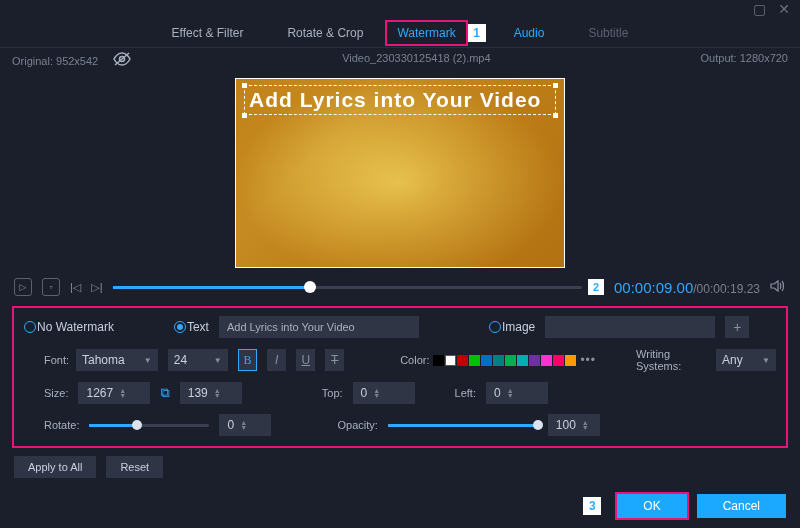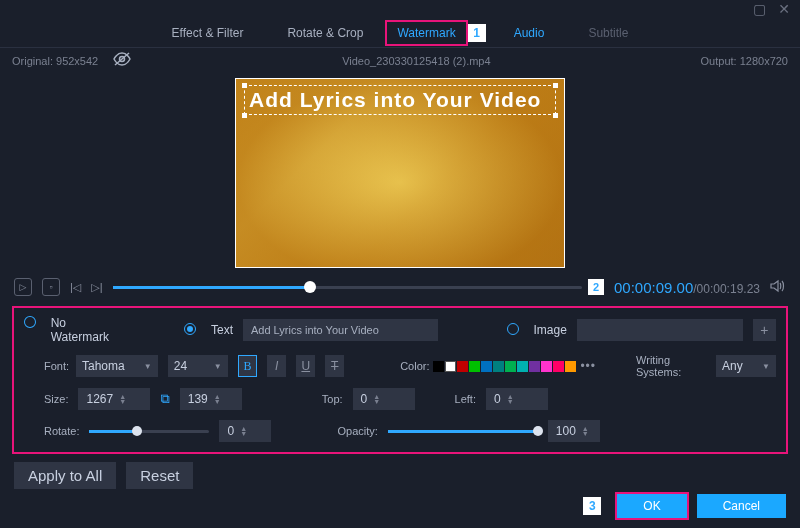--- a/index.html
+++ b/index.html
@@ -7,21 +7,21 @@
 
 .titlebar { height: 18px; display: flex; justify-content: flex-end; align-items: center; padding-right: 10px; gap: 12px; }
 .titlebar span { color: #6a7080; font-size: 14px; cursor: pointer; }
 
 .tabs { display: flex; justify-content: center; align-items: center; height: 30px; gap: 0; background: #1a1f2b; border-bottom: 1px solid #2a3040; }
 .tab { padding: 6px 22px; color: #a8b0c0; cursor: pointer; font-size: 12px; position: relative; }
 .tab.active { color: #2fa8ff; }
 .tab.active-box { border: 2px solid #e8147a; padding: 4px 10px; }
 .step-badge { display: inline-flex; background: #fff; color: #2fa8ff; width: 18px; height: 18px; align-items: center; justify-content: center; font-weight: bold; font-size: 12px; }
 
-.info-bar { display: flex; justify-content: space-between; align-items: center; padding: 4px 12px; font-size: 11px; color: #7a8090; }
+.info-bar { display: flex; justify-content: space-between; align-items: flex-start; padding: 4px 12px; font-size: 11px; color: #7a8090; }
 .info-left { display: flex; align-items: center; gap: 14px; }
 .eye-icon { color: #a8b0c0; font-size: 16px; }
 
 .preview-wrap { display: flex; justify-content: center; padding: 4px 0 6px; }
 .preview { width: 330px; height: 190px; background: linear-gradient(135deg, #d4a020 0%, #e0b838 30%, #c89018 60%, #b07810 100%); position: relative; border: 1px solid #fff; }
 .preview::before { content: ""; position: absolute; inset: 0; background: radial-gradient(ellipse at 50% 55%, rgba(255,230,120,0.5), rgba(180,110,20,0.6) 70%); }
 .wm-text { position: absolute; top: 6px; left: 8px; right: 8px; color: #fff; font-family: Tahoma, sans-serif; font-size: 21px; font-weight: bold; border: 1px dashed #fff; padding: 2px 4px; text-align: left; letter-spacing: 1px; }
 .handle { position: absolute; width: 5px; height: 5px; background: #fff; }
 
 .controls { display: flex; align-items: center; padding: 4px 14px; gap: 10px; }
@@ -32,42 +32,42 @@
 .timeline-thumb { position: absolute; left: 42%; top: -5px; width: 12px; height: 12px; background: #fff; border-radius: 50%; transform: translateX(-50%); }
 .time-text { color: #2fa8ff; font-size: 15px; }
 .time-total { color: #7a8090; }
 .vol-icon { color: #8a90a0; font-size: 14px; }
 .step2 { background: #fff; color: #2fa8ff; width: 16px; height: 16px; display: flex; align-items: center; justify-content: center; font-weight: bold; font-size: 11px; margin-left: -4px; }
 
 .panel { margin: 6px 12px 4px; border: 2px solid #e8147a; padding: 8px 10px 10px; }
 .row { display: flex; align-items: center; gap: 10px; margin-bottom: 10px; }
 .row:last-child { margin-bottom: 0; }
 
-.radio { display: flex; align-items: flex-start; gap: 15px; color: #c8d0e0; font-size: 12px; }
+.radio { display: flex; align-items: center; gap: 1px; color: #c8d0e0; font-size: 12px; }
 .radio-c { width: 12px; height: 12px; border: 1px solid #2fa8ff; border-radius: 50%; display: inline-flex; align-items: center; justify-content: center; }
 .radio-c.on::after { content: ""; width: 6px; height: 6px; background: #2fa8ff; border-radius: 50%; }
 
 .text-input { background: #2f3544; border: none; color: #a8b0c0; padding: 4px 8px; font-size: 11px; height: 22px; }
 .select { background: #2f3544; color: #c8d0e0; padding: 3px 6px; height: 22px; display: flex; align-items: center; justify-content: space-between; gap: 8px; min-width: 60px; }
 .caret { font-size: 8px; color: #8a90a0; }
 .num { background: #2f3544; color: #c8d0e0; height: 22px; display: flex; align-items: center; padding: 0 4px 0 8px; gap: 6px; }
 .spin { display: flex; flex-direction: column; line-height: 5px; font-size: 7px; color: #7a8090; cursor: pointer; }
 .style-btn { width: 24px; height: 22px; background: #2f3544; display: flex; align-items: center; justify-content: center; color: #8a90a0; font-size: 12px; cursor: pointer; font-family: Georgia, serif; }
 .style-btn.on { border: 1px solid #2fa8ff; color: #2fa8ff; }
 .swatches { display: flex; gap: 1px; align-items: center; }
 .sw { width: 11px; height: 11px; cursor: pointer; }
 .label { color: #a8b0c0; font-size: 11px; min-width: 42px; padding-left: 20px; }
 .link-icon { color: #2fa8ff; font-size: 13px; }
 .slider { height: 3px; background: #3a4050; position: relative; border-radius: 2px; }
 .slider-fill { position: absolute; height: 100%; background: #2fa8ff; }
 .slider-thumb { position: absolute; top: -4px; width: 10px; height: 10px; background: #dde3ee; border-radius: 50%; transform: translateX(-50%); }
 .plus-btn { width: 24px; height: 22px; background: #2f3544; display: flex; align-items: center; justify-content: center; color: #8a90a0; cursor: pointer; font-size: 14px; }
 
 .bottom-btns { display: flex; gap: 10px; padding: 4px 14px; }
-.btn { background: #2f3544; color: #c8d0e0; border: none; padding: 5px 14px; font-size: 15px; cursor: pointer; }
+.btn { background: #2f3544; color: #c8d0e0; border: none; padding: 5px 14px; font-size: 11px; cursor: pointer; }
 
 .footer { position: absolute; bottom: 8px; right: 14px; display: flex; align-items: center; gap: 8px; }
 .btn-primary { background: #1ba8ff; color: #fff; padding: 5px 26px; font-size: 12px; cursor: pointer; border: none; }
 .ok-wrap { border: 2px solid #e8147a; display: flex; }
 .step3 { background: #fff; color: #2fa8ff; width: 18px; height: 18px; display: flex; align-items: center; justify-content: center; font-weight: bold; font-size: 12px; align-self: center; margin-right: 6px; }
 </style>
 </head>
 <body>
 
 <div class="titlebar">

